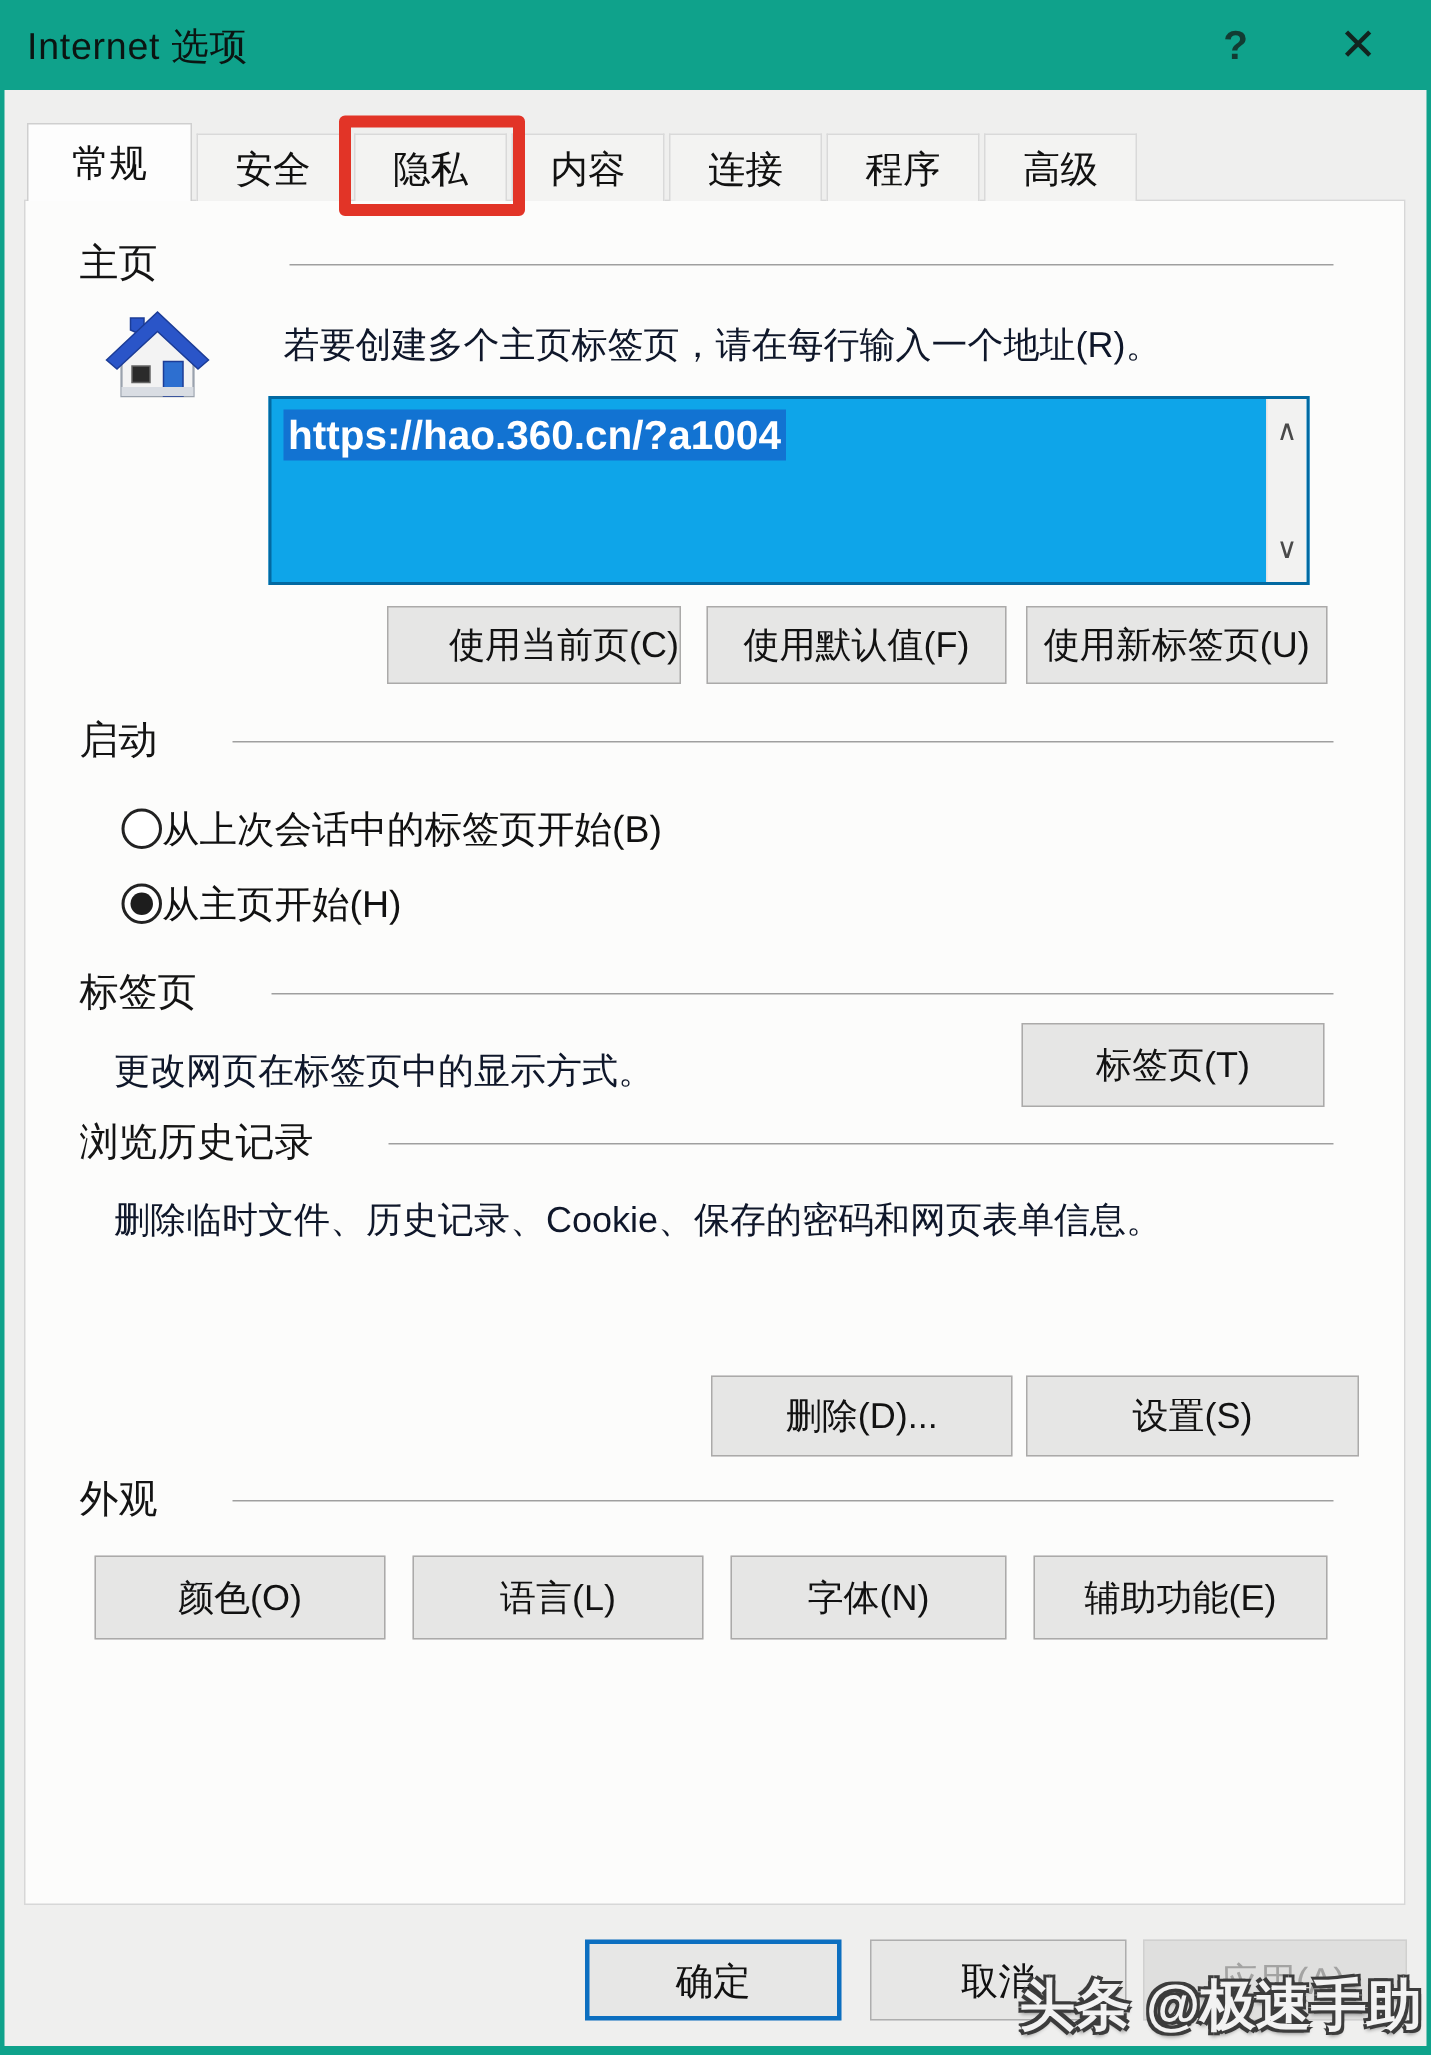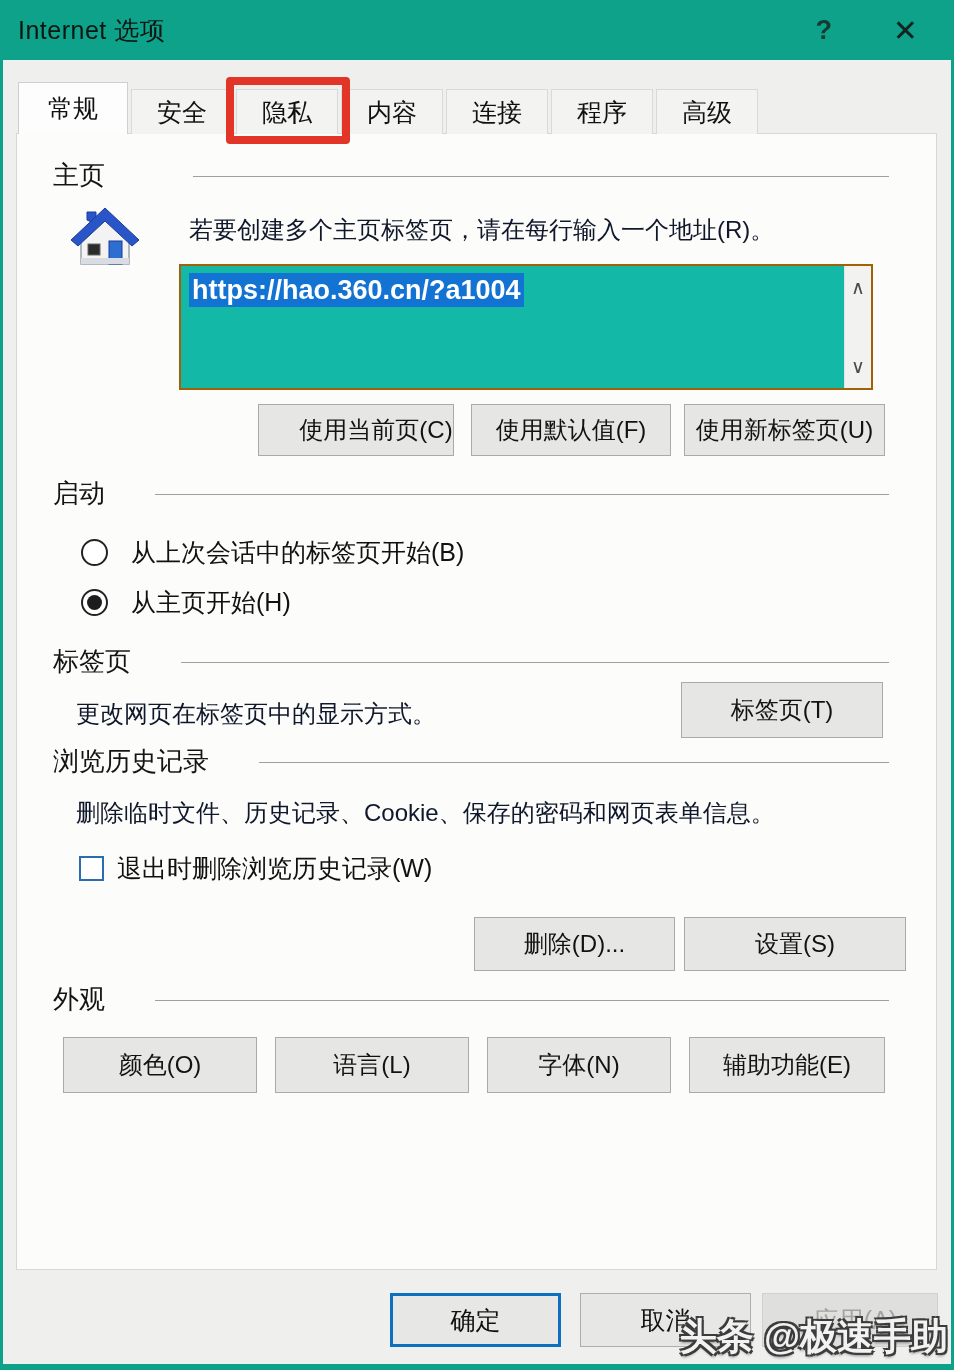--- a/index.html
+++ b/index.html
@@ -64,21 +64,21 @@
   .section-head .rule.wide-gap { margin-left: 88px; }
 
   .body-text { position: absolute; font-size: 24px; color: #0f172a; white-space: nowrap; }
 
   
   .home-icon { position: absolute; left: 50px; top: 66px; width: 76px; height: 74px; }
 
   
   .urlbox {
     position: absolute; left: 162px; top: 130px; width: 694px; height: 126px;
-    background: #14b8a6; border: 2px solid #a16207;
+    background: #0ea5e9; border: 2px solid #0369a1;
   }
   .urlbox .urltext {
     position: absolute; left: 8px; top: 9px;
     font-size: 27px; font-weight: 600;
   }
   .urlbox .urltext .selected { background: #1273d2; color: #fff; padding: 2px 3px; }
   .urlbox .scrollstrip {
     position: absolute; right: 0; top: 0; bottom: 0; width: 27px;
     background: #f2f2f1; border-left: 1px solid #e4e4e4;
   }
@@ -100,21 +100,21 @@
   
   .radio-row { position: absolute; left: 64px; display: flex; align-items: center; cursor: default; }
   .radio {
     width: 27px; height: 27px; border: 2px solid #222; border-radius: 50%;
     background: #fff; flex: none; position: relative;
   }
   .radio.selected::after {
     content: ''; position: absolute; left: 4px; top: 4px; width: 15px; height: 15px;
     border-radius: 50%; background: #1d1d1d;
   }
-  .radio-row .radio-label { margin-left: 23px; font-size: 25px; }
+  .radio-row .radio-label { margin-left: 0; font-size: 25px; }
 
   .check-row { position: absolute; left: 62px; display: flex; align-items: center; cursor: default; }
   .checkbox { width: 25px; height: 25px; border: 2px solid #2b6cb0; background: #fff; flex: none; }
   .check-row .check-label { margin-left: 13px; font-size: 25px; }
 
   
   .footer-btn {
     position: absolute; height: 54px;
     background: #e7e7e6; border: 1px solid #aeaeae;
     display: flex; align-items: center; justify-content: center;
@@ -221,24 +221,20 @@
 
     <div class="btn" style="left:664px; top:548px; width:202px; height:56px;">标签页(T)</div>
 
     <div class="section-head" style="top:610px;">
       <span class="label">浏览历史记录</span>
       <span class="rule"></span>
     </div>
 
     <div class="body-text" style="left:59px; top:663px;">删除临时文件、历史记录、Cookie、保存的密码和网页表单信息。</div>
 
-    <div class="check-row" style="top:718px;">
-      <span class="checkbox"></span>
-      <span class="check-label">退出时删除浏览历史记录(W)</span>
-    </div>
 
     <div class="btn" style="left:457px; top:783px; width:201px; height:54px;">删除(D)...</div>
     <div class="btn" style="left:667px; top:783px; width:222px; height:54px;">设置(S)</div>
 
     <div class="section-head" style="top:848px;">
       <span class="label">外观</span>
       <span class="rule"></span>
     </div>
 
     <div class="btn" style="left:46px;  top:903px; width:194px; height:56px;">颜色(O)</div>

